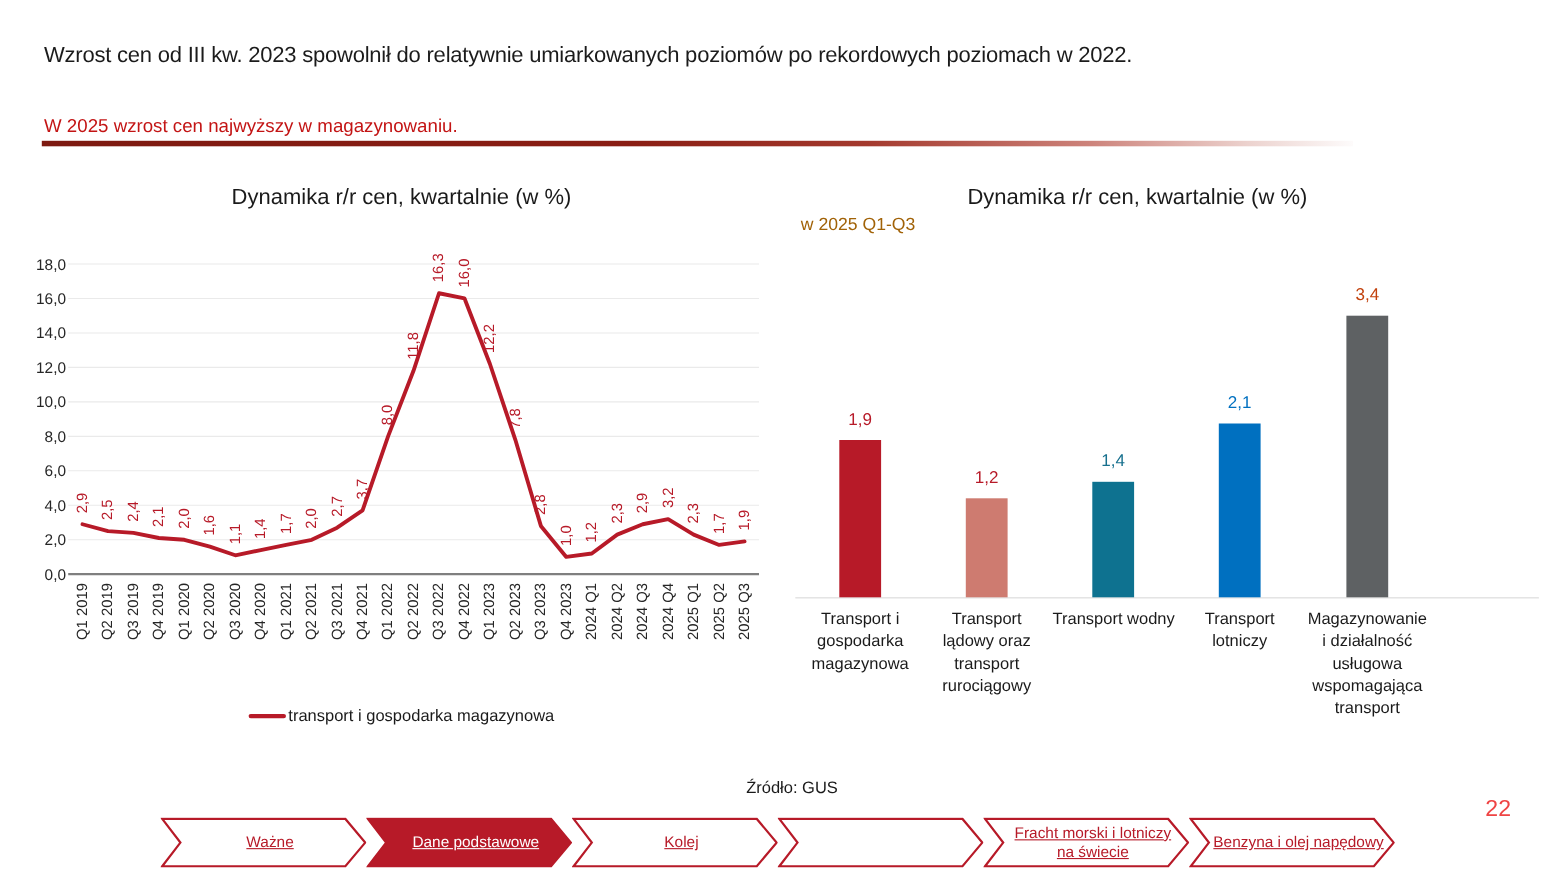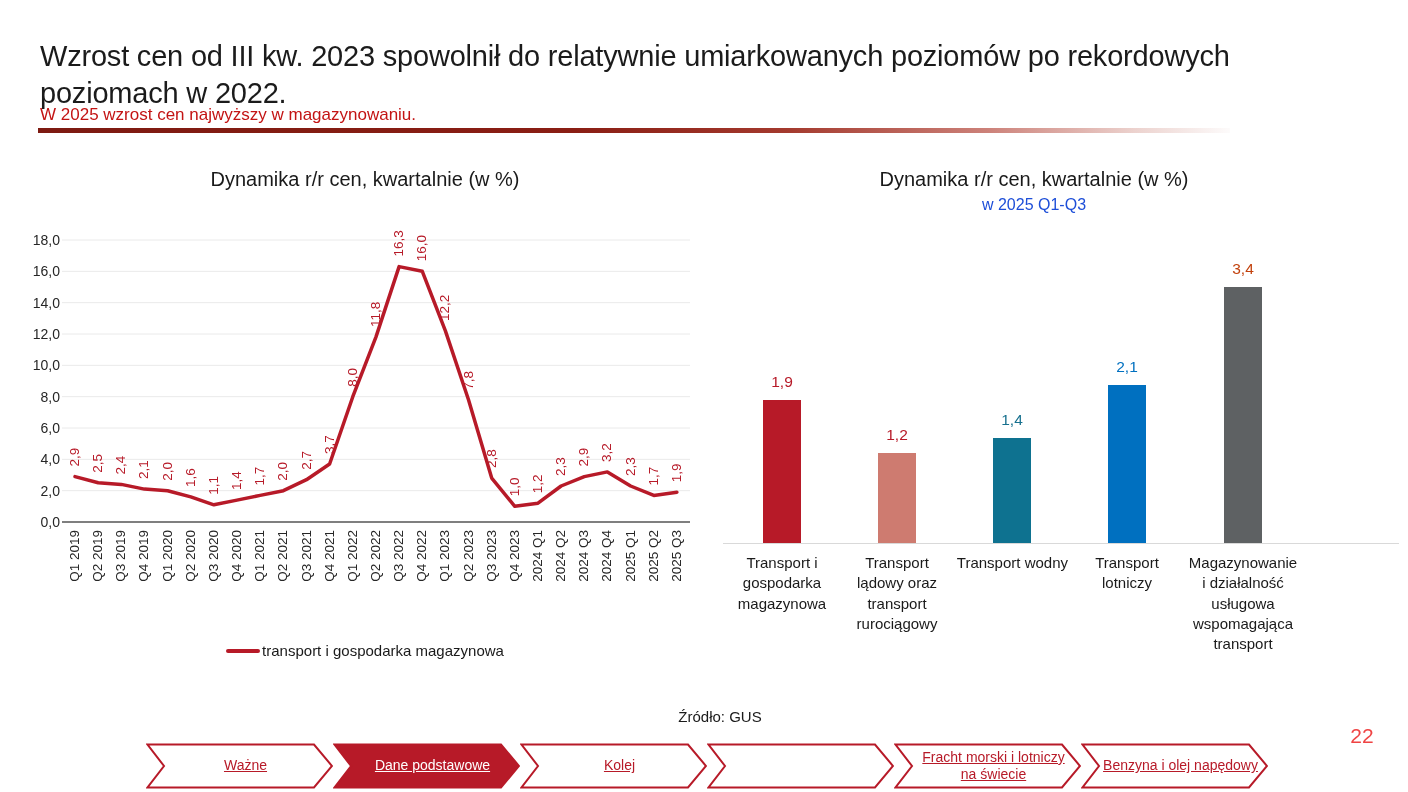--- a/index.html
+++ b/index.html
@@ -3,35 +3,35 @@
 <meta charset="utf-8">
 <style>
   html,body{margin:0;padding:0;background:#ffffff;}
   .slide{
     position:relative;width:1408px;height:792px;background:#ffffff;overflow:hidden;
     font-family:"Liberation Sans", sans-serif;color:#1a1a1a;
   }
   
   .title{
     position:absolute;left:40px;top:38px;width:1330px;
-    font-size:29px;line-height:1.28;font-weight:400;color:#1b1b1b;letter-spacing:-0.2px;
+    font-size:20px;line-height:1.28;font-weight:400;color:#1b1b1b;letter-spacing:-0.2px;
   }
   .subtitle{
     position:absolute;left:40px;top:105px;width:1200px;
     font-size:17px;color:#c31414;font-weight:400;
   }
   .divider{
     position:absolute;left:38px;top:128px;width:1192px;height:5px;
     background:linear-gradient(to right,#7d1a11 0%,#8a1e14 45%,#a43a2e 63%,#cd837b 80%,#ecd2ce 92%,#fdfbfb 100%);
   }
   
   .chart-title{position:absolute;font-size:20px;color:#1a1a1a;text-align:center;font-weight:400;}
   .chart-title.left{left:20px;top:168px;width:690px;}
   .chart-title.right{left:728px;top:168px;width:612px;}
-  .chart-subtitle{position:absolute;left:728px;top:196px;width:612px;font-size:16px;text-align:center;color:#1d4ed8;}
+  .chart-subtitle{position:absolute;left:728px;top:196px;width:612px;font-size:16px;color:#a16207;}
   
   #line-plot{position:absolute;left:20px;top:200px;width:690px;height:450px;overflow:visible;}
   .legend{position:absolute;left:20px;top:642px;width:690px;display:flex;align-items:center;justify-content:center;gap:2px;}
   .legend-swatch{width:34px;height:4px;border-radius:2px;}
   .legend-label{font-size:15px;color:#1a1a1a;}
   
   #bar-plot{position:absolute;left:715px;top:200px;width:692px;height:520px;}
   .bar{position:absolute;width:38px;}
   .bar-baseline{position:absolute;height:1px;background:#d9d9d9;}
   .bar-value{position:absolute;width:90px;text-align:center;font-size:15.5px;font-weight:400;}

